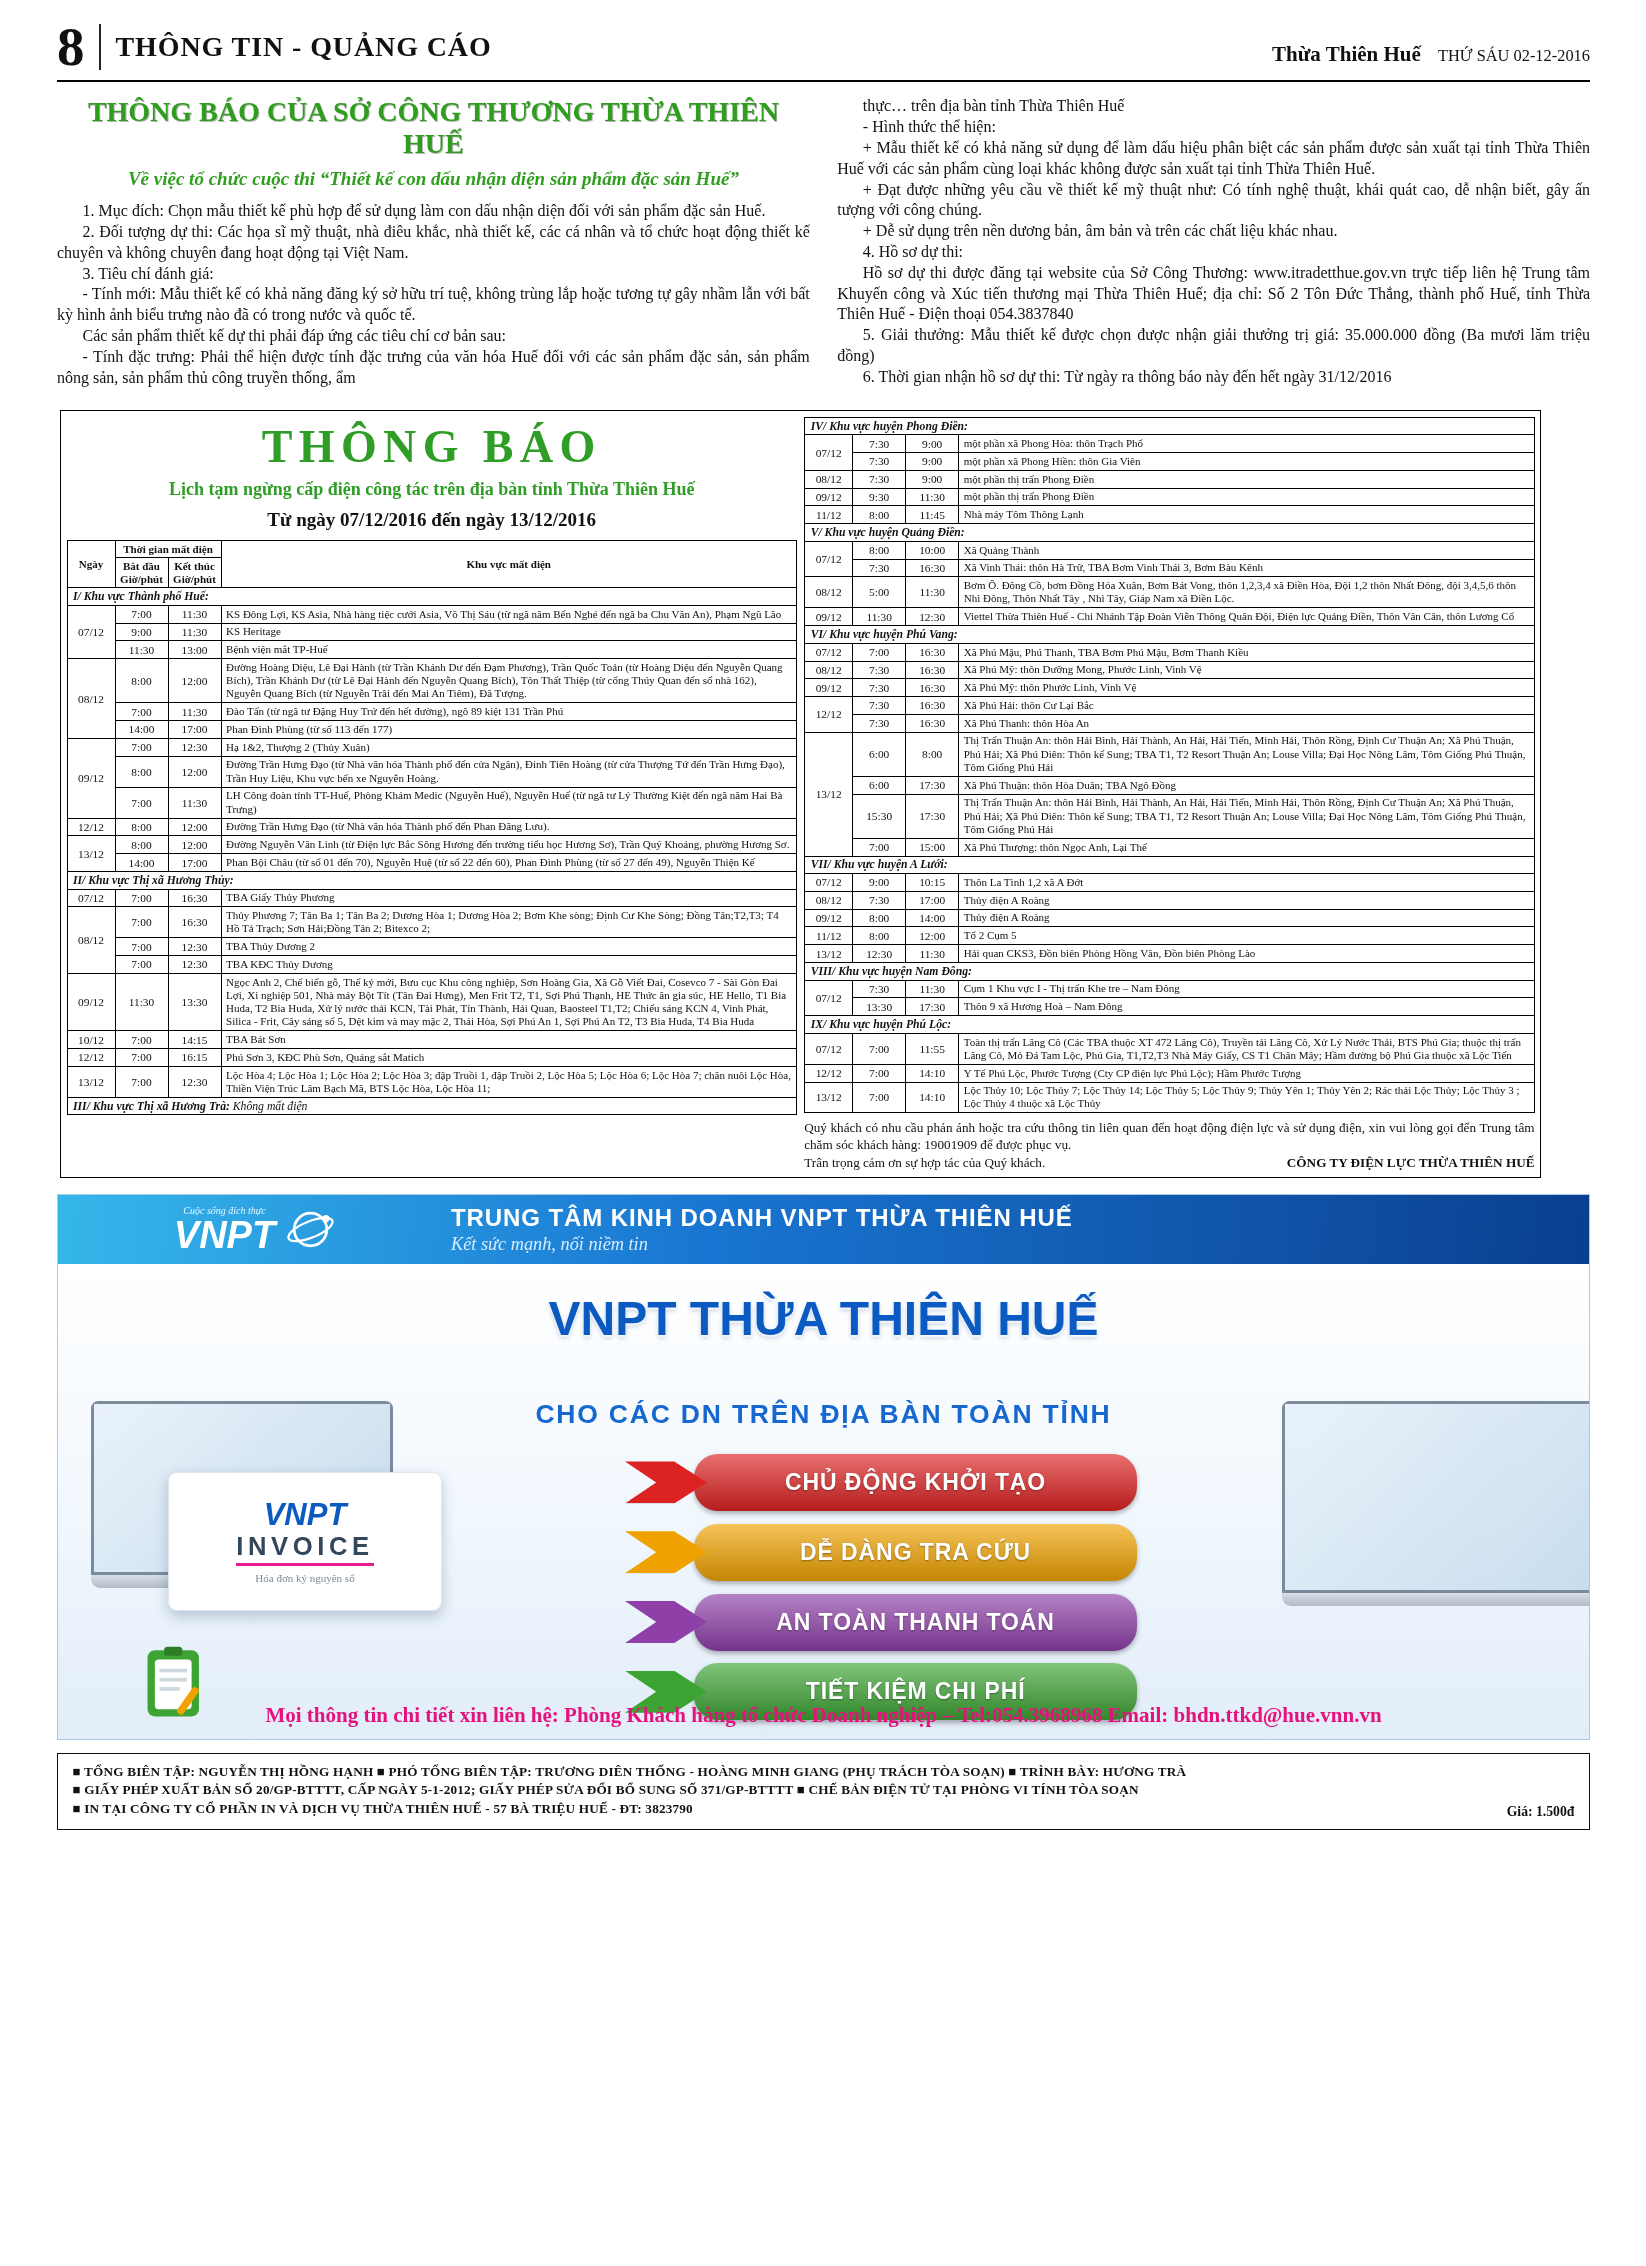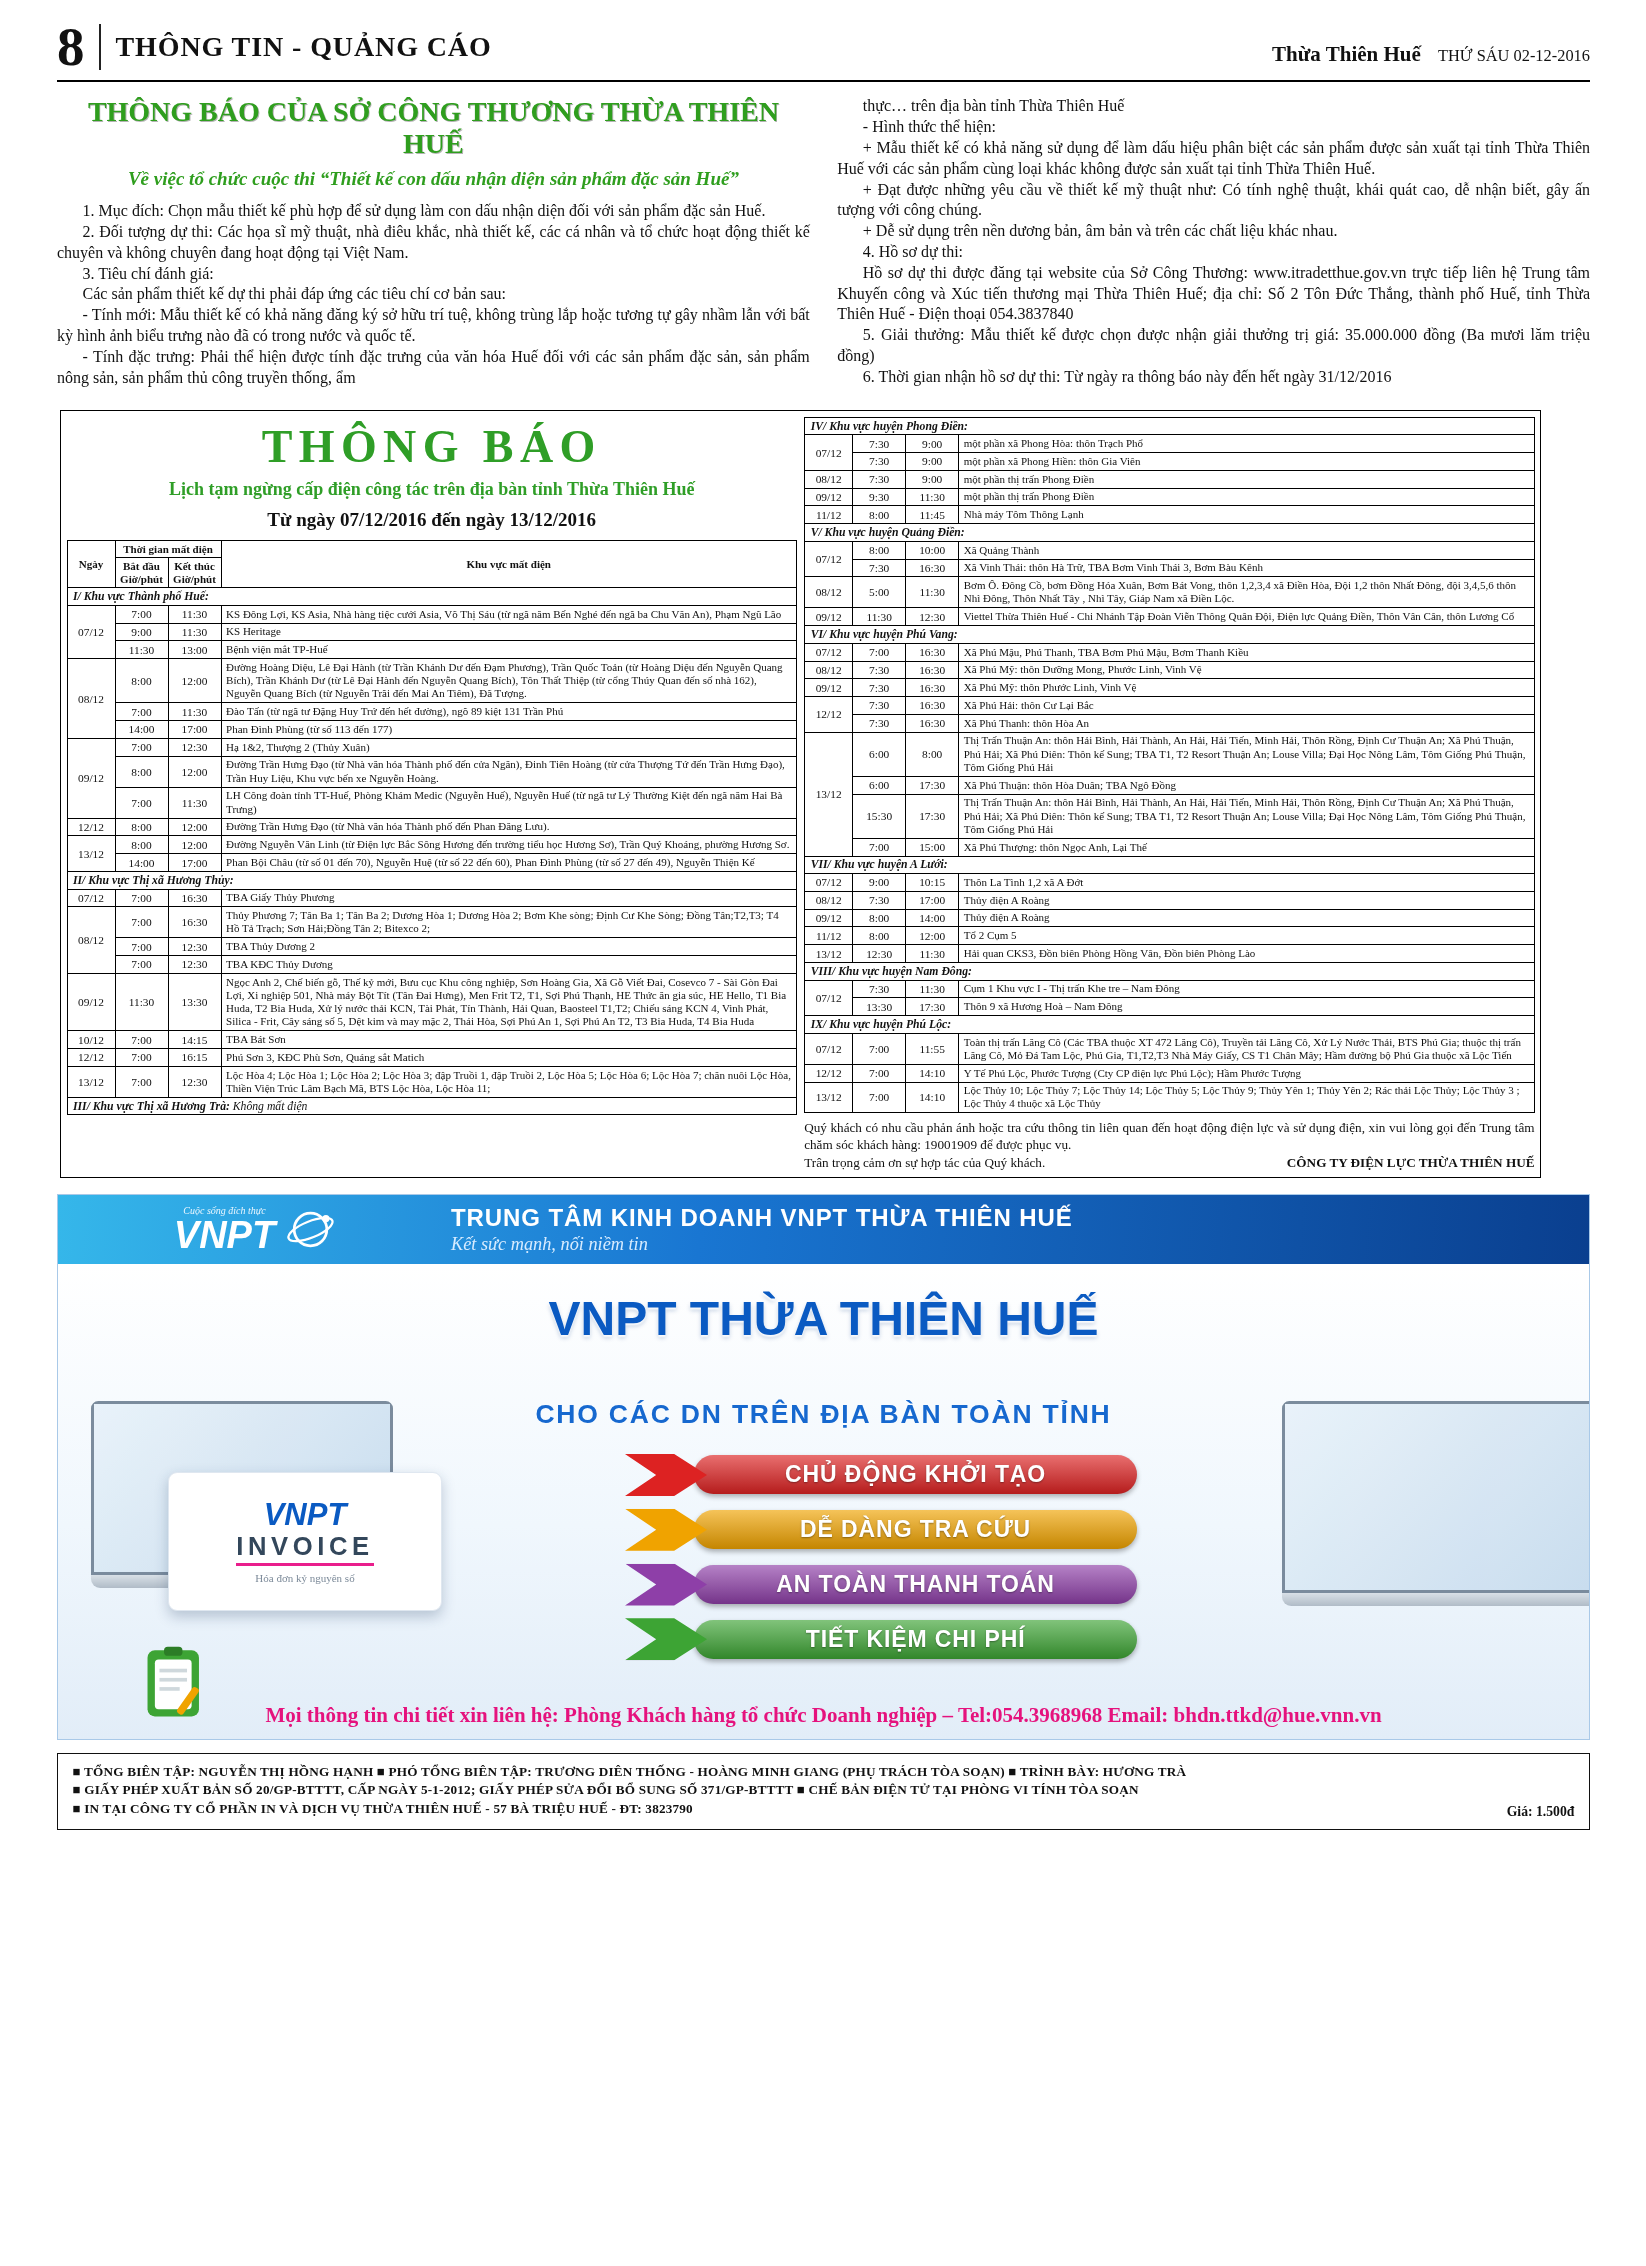--- a/index.html
+++ b/index.html
@@ -98,21 +98,21 @@
   .ad-sub2 { top: 135px; font-size: 26.5px; }
 
   .ad-arrows { position: absolute; left: 567px; top: 190px; width: 512px; }
   .arrow-row { display: flex; align-items: center; margin-bottom: 12.8px; }
   .arrow-head {
     width: 82px; height: 42px; flex: 0 0 82px;
     clip-path: polygon(0 0, 60% 0, 100% 50%, 60% 100%, 0 100%, 38% 50%);
     filter: drop-shadow(0 1.8px 1.8px rgba(0,0,0,0.3));
   }
   .arrow-banner {
-    flex: 1; height: 39px; margin-left: -12.8px; border-radius: 24px;
+    flex: 1; height: 57px; margin-left: -12.8px; border-radius: 24px;
     display: flex; align-items: center; justify-content: center;
     color: #fff; font-size: 23px; font-weight: bold; letter-spacing: 0.9px;
     font-family: "Liberation Sans", sans-serif;
     box-shadow: 0 2.7px 5.5px rgba(0,0,0,0.3);
     text-shadow: 0 0.9px 1.8px rgba(0,0,0,0.35);
   }
 
   
   .laptop { position: absolute; }
   .laptop .screen { background: #9fb3c4; border: 3.7px solid #6e8093; border-radius: 7.3px 7.3px 0 0; }
@@ -166,22 +166,22 @@
   </div>
 
   <div class="notice-cols">
     <div class="ncol">
       <div class="notice-title">THÔNG BÁO CỦA SỞ CÔNG THƯƠNG THỪA THIÊN HUẾ</div>
       <div class="notice-sub">Về việc tổ chức cuộc thi “Thiết kế con dấu nhận diện sản phẩm đặc sản Huế”</div>
       <div id="notice-left-paras">
           <p class="notice-p">1. Mục đích: Chọn mẫu thiết kế phù hợp để sử dụng làm con dấu nhận diện đối với sản phẩm đặc sản Huế.</p>
           <p class="notice-p">2. Đối tượng dự thi: Các họa sĩ mỹ thuật, nhà điêu khắc, nhà thiết kế, các cá nhân và tổ chức hoạt động thiết kế chuyên và không chuyên đang hoạt động tại Việt Nam.</p>
           <p class="notice-p">3. Tiêu chí đánh giá:</p>
+          <p class="notice-p">- Tính mới: Mẫu thiết kế có khả năng đăng ký sở hữu trí tuệ, không trùng lắp hoặc tương tự gây nhầm lẫn với bất kỳ hình ảnh biểu trưng nào đã có trong nước và quốc tế.</p>
           <p class="notice-p">Các sản phẩm thiết kế dự thi phải đáp ứng các tiêu chí cơ bản sau:</p>
-          <p class="notice-p">- Tính mới: Mẫu thiết kế có khả năng đăng ký sở hữu trí tuệ, không trùng lắp hoặc tương tự gây nhầm lẫn với bất kỳ hình ảnh biểu trưng nào đã có trong nước và quốc tế.</p>
           <p class="notice-p">- Tính đặc trưng: Phải thể hiện được tính đặc trưng của văn hóa Huế đối với các sản phẩm đặc sản, sản phẩm nông sản, sản phẩm thủ công truyền thống, ẩm</p>
         </div>
     </div>
     <div class="ncol">
       <div id="notice-right-paras">
           <p class="notice-p">thực… trên địa bàn tỉnh Thừa Thiên Huế</p>
           <p class="notice-p">- Hình thức thể hiện:</p>
           <p class="notice-p">+ Mẫu thiết kế có khả năng sử dụng để làm dấu hiệu phân biệt các sản phẩm được sản xuất tại tỉnh Thừa Thiên Huế với các sản phẩm cùng loại khác không được sản xuất tại tỉnh Thừa Thiên Huế.</p>
           <p class="notice-p">+ Đạt được những yêu cầu về thiết kế mỹ thuật như: Có tính nghệ thuật, khái quát cao, dễ nhận biết, gây ấn tượng với công chúng.</p>
           <p class="notice-p">+ Dễ sử dụng trên nền dương bản, âm bản và trên các chất liệu khác nhau.</p>

